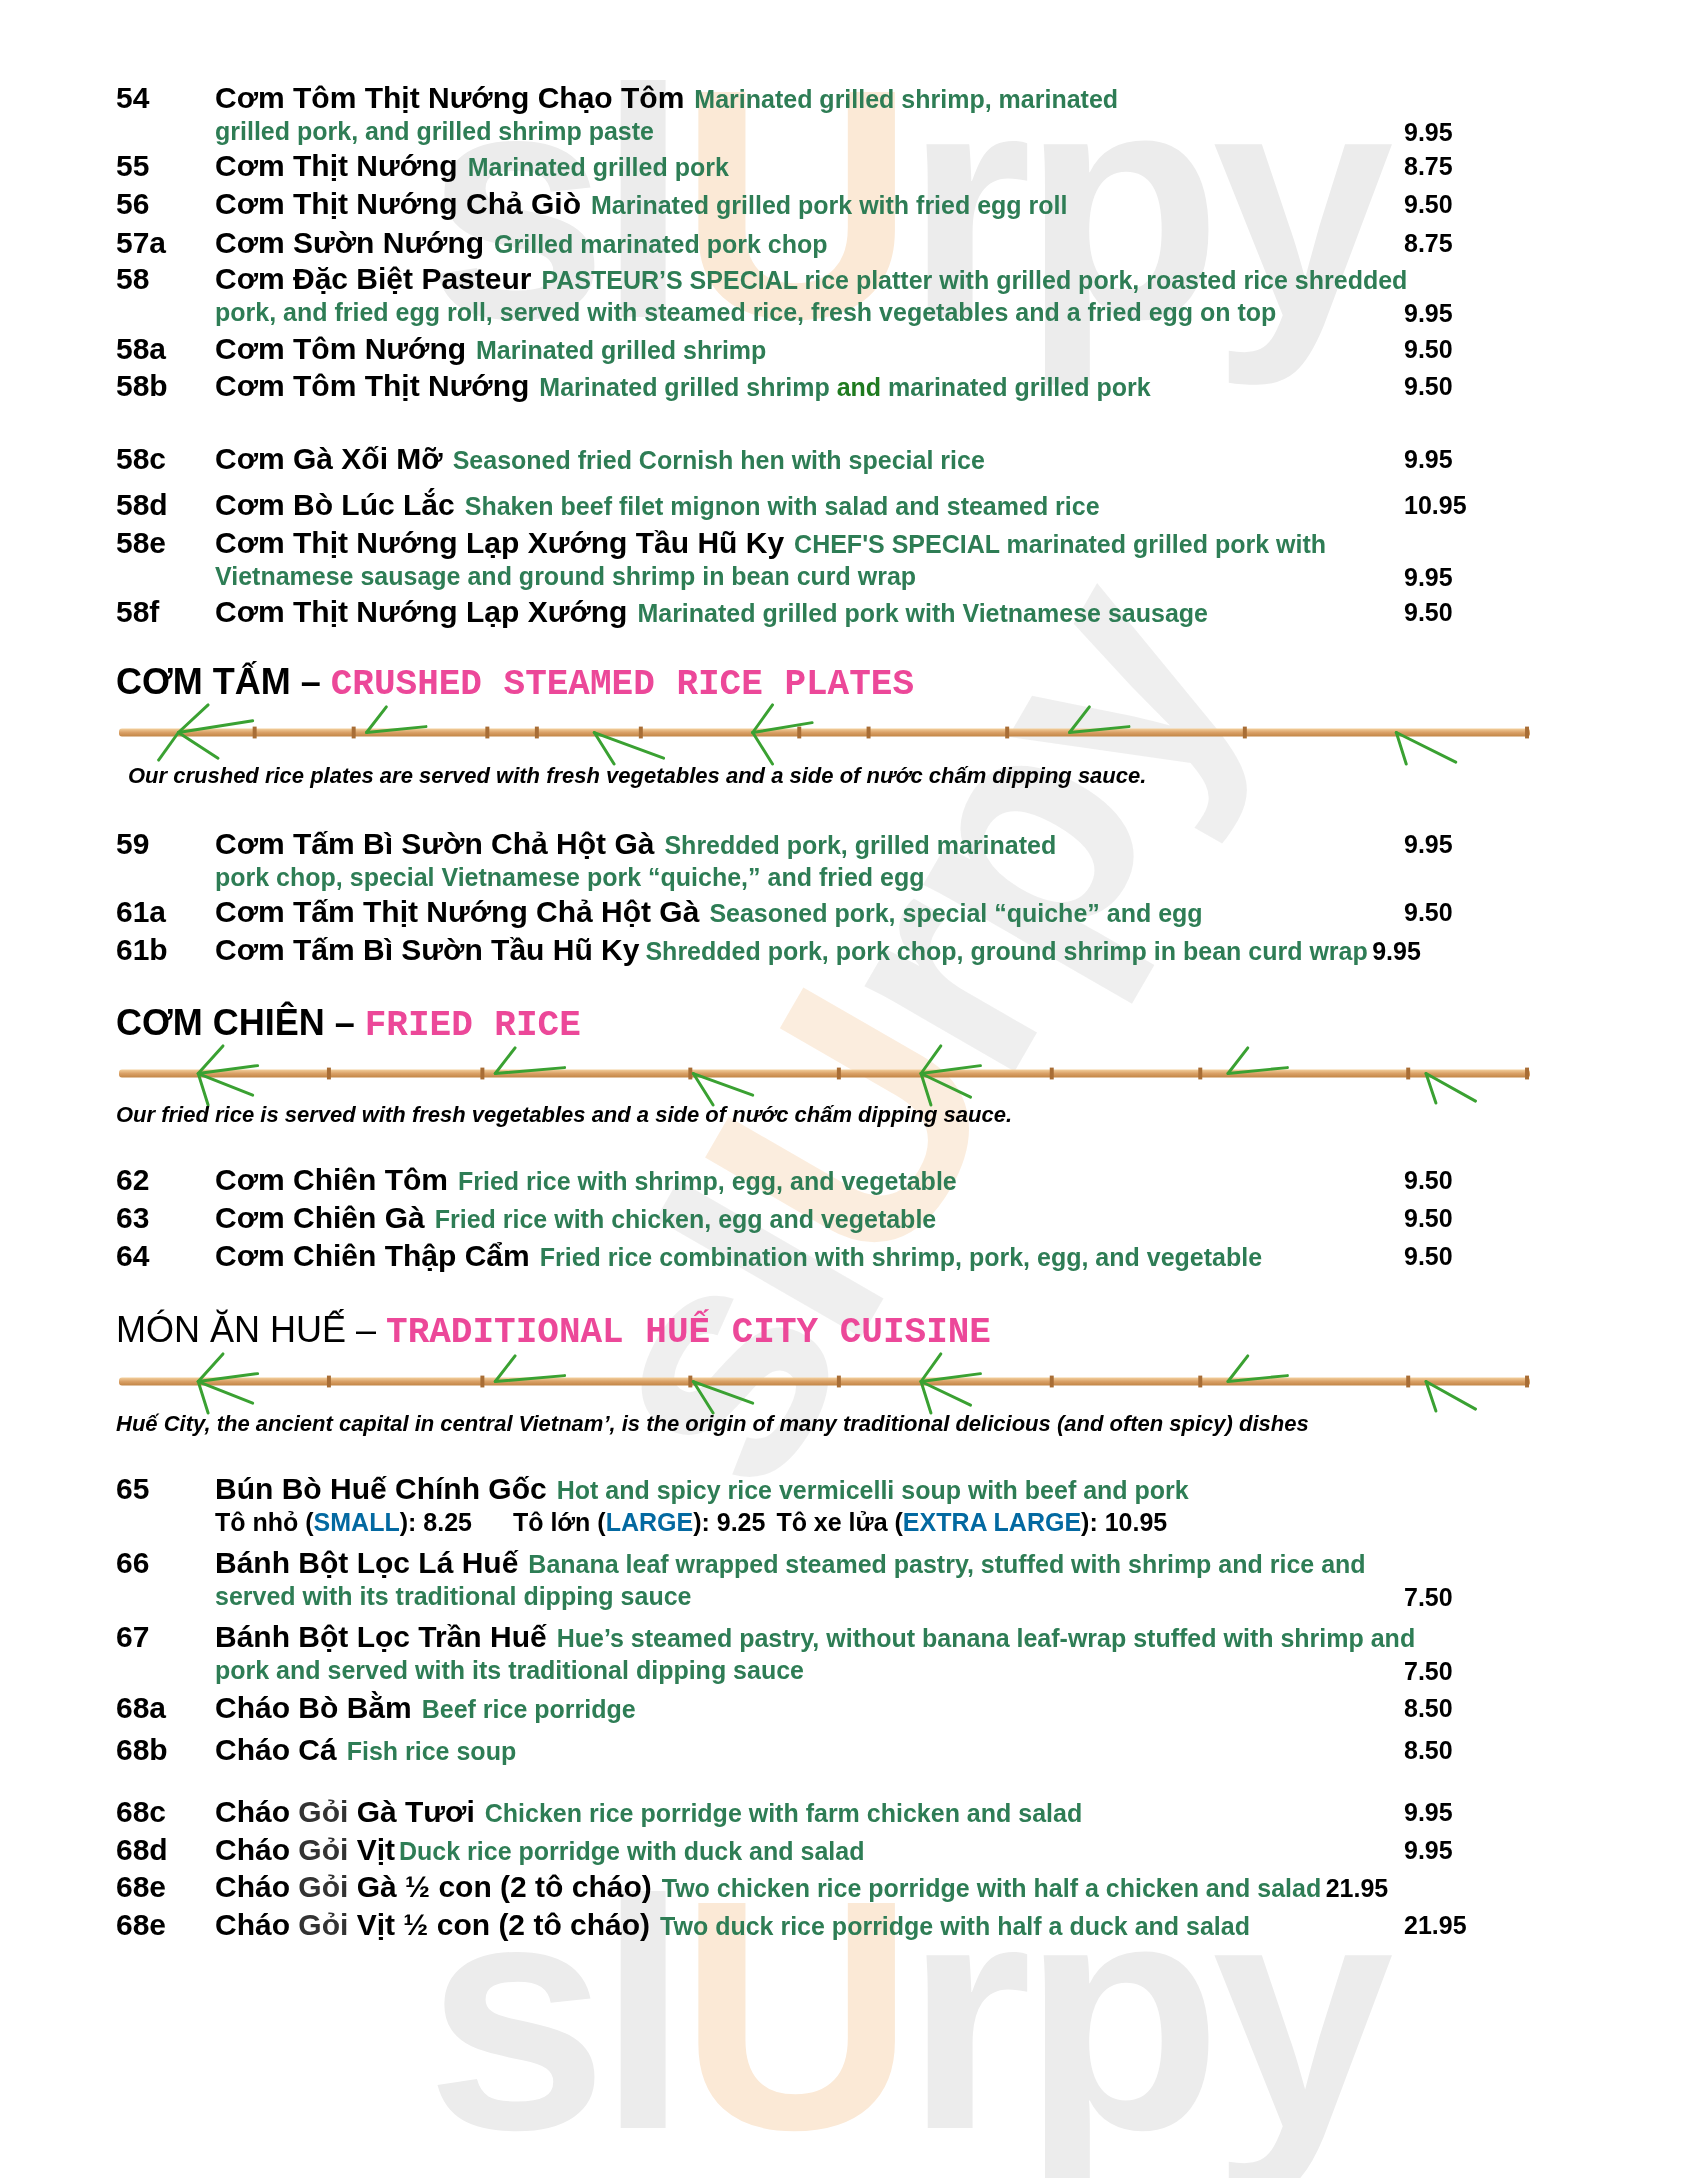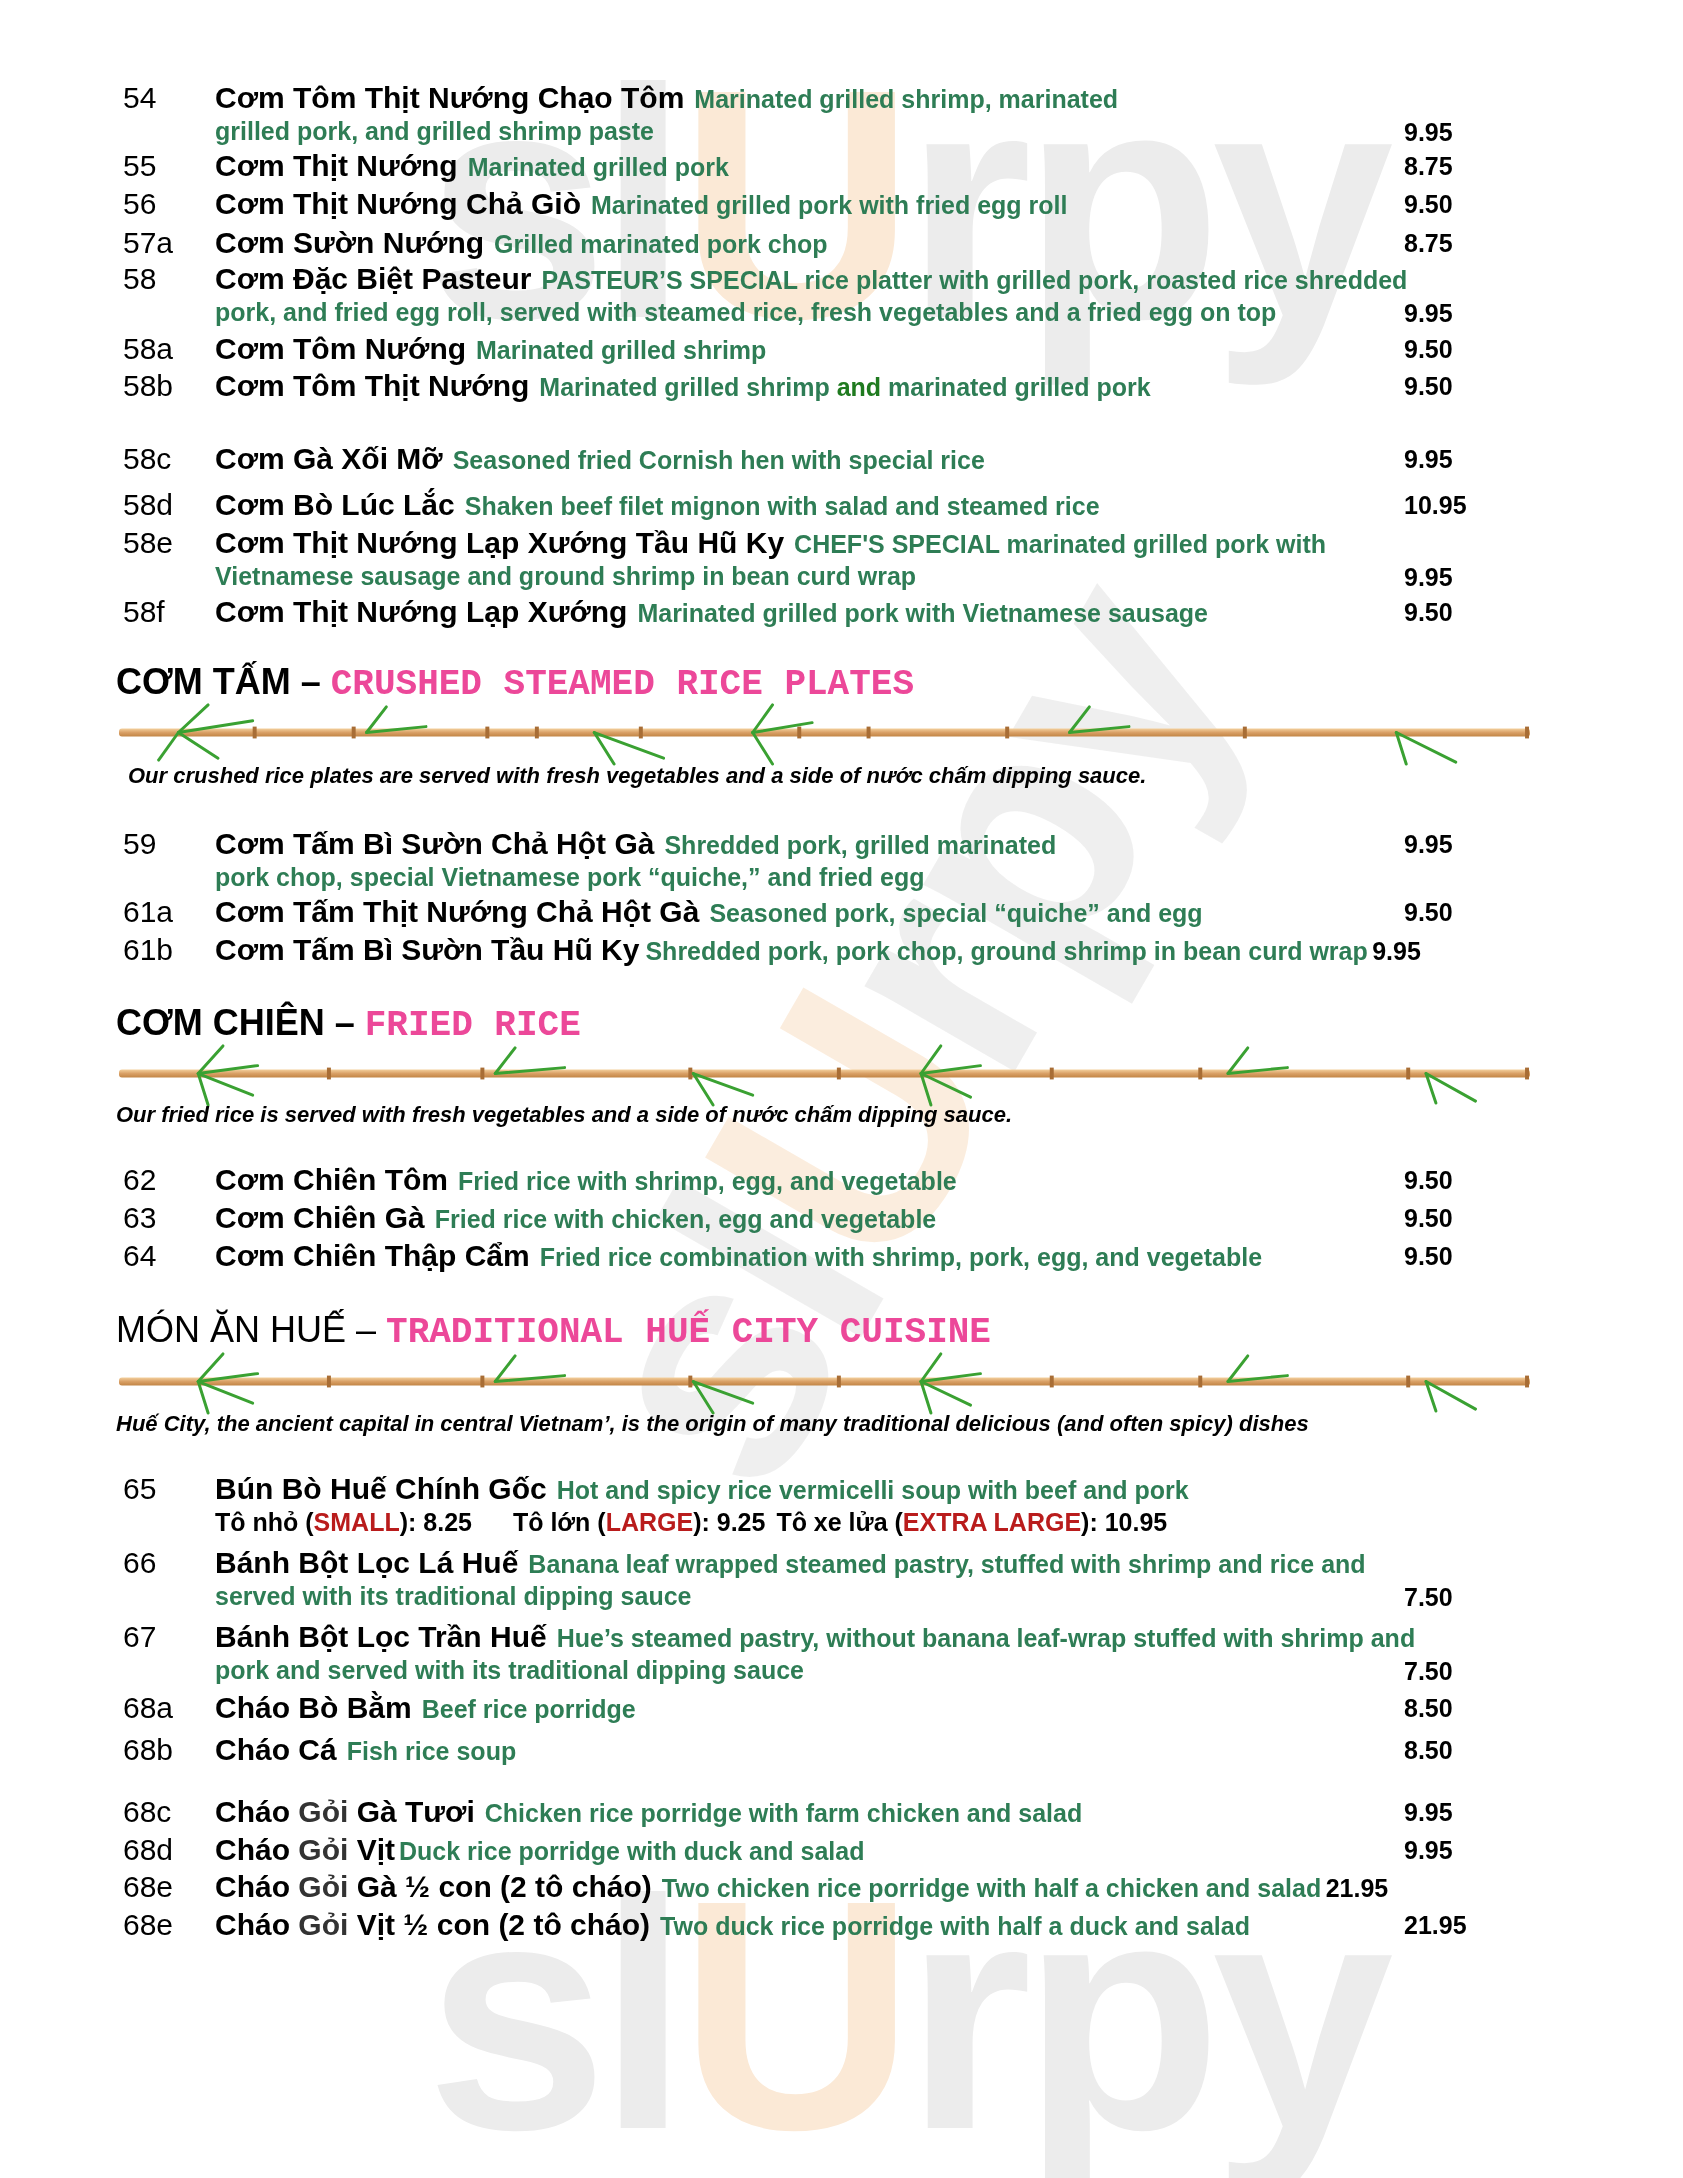--- a/index.html
+++ b/index.html
@@ -1,29 +1,29 @@
 <!DOCTYPE html>
 <html><head>
 <meta charset="utf-8">
 <style>
   html,body{margin:0;padding:0;background:#fff;}
   body{width:1683px;height:2178px;position:relative;overflow:hidden;font-family:"Liberation Sans","DejaVu Sans",sans-serif;color:#000;}
   .wm{position:absolute;font-family:"Liberation Sans",sans-serif;font-weight:bold;font-size:327px;letter-spacing:-10px;color:#ececec;z-index:0;pointer-events:none;line-height:1;}
   .wm .u{color:#fbe9d6;}
   .row{position:absolute;left:116px;width:1445px;z-index:1;}
-  .num{position:absolute;left:7px;top:0;font-weight:normal;font-size:30px;line-height:34px;}
+  .num{position:absolute;left:0;top:0;font-weight:bold;font-size:30px;line-height:34px;}
   .line1{position:absolute;left:99px;top:0;white-space:nowrap;line-height:34px;}
   .name{font-weight:bold;font-size:30px;}
   .name .gray{color:#333;text-align:center;}
   .desc{font-weight:bold;font-size:25px;color:#2e7d55;margin-left:10px;}
   .desc .dk{color:#1f7a1f;}
   .line2{position:absolute;left:99px;top:34px;white-space:nowrap;font-weight:bold;font-size:25px;color:#2e7d55;line-height:32px;}
   .price{position:absolute;font-weight:bold;font-size:25px;line-height:34px;}
   .sizes{position:absolute;left:99px;top:34px;white-space:nowrap;font-weight:bold;font-size:25px;line-height:32px;}
-  .sizes .g{color:#b91c1c;text-align:right;}
+  .sizes .g{color:#0369a1;text-align:right;}
   .section-title{position:absolute;left:116px;font-weight:bold;font-size:36px;line-height:42px;white-space:nowrap;z-index:1;}
   .section-title .en{color:#ec4899;font-family:Liberation Mono, monospace;}
   .section-title.light .vn{font-weight:normal;}
   .section-note{position:absolute;left:116px;font-weight:bold;font-style:italic;font-size:22px;line-height:28px;white-space:nowrap;z-index:1;}
   .bamboo{position:absolute;left:119px;width:1411px;height:69px;z-index:1;}
 </style>
 </head>
 <body>
 
 <div class="wm" style="left:426px;top:40px;">

